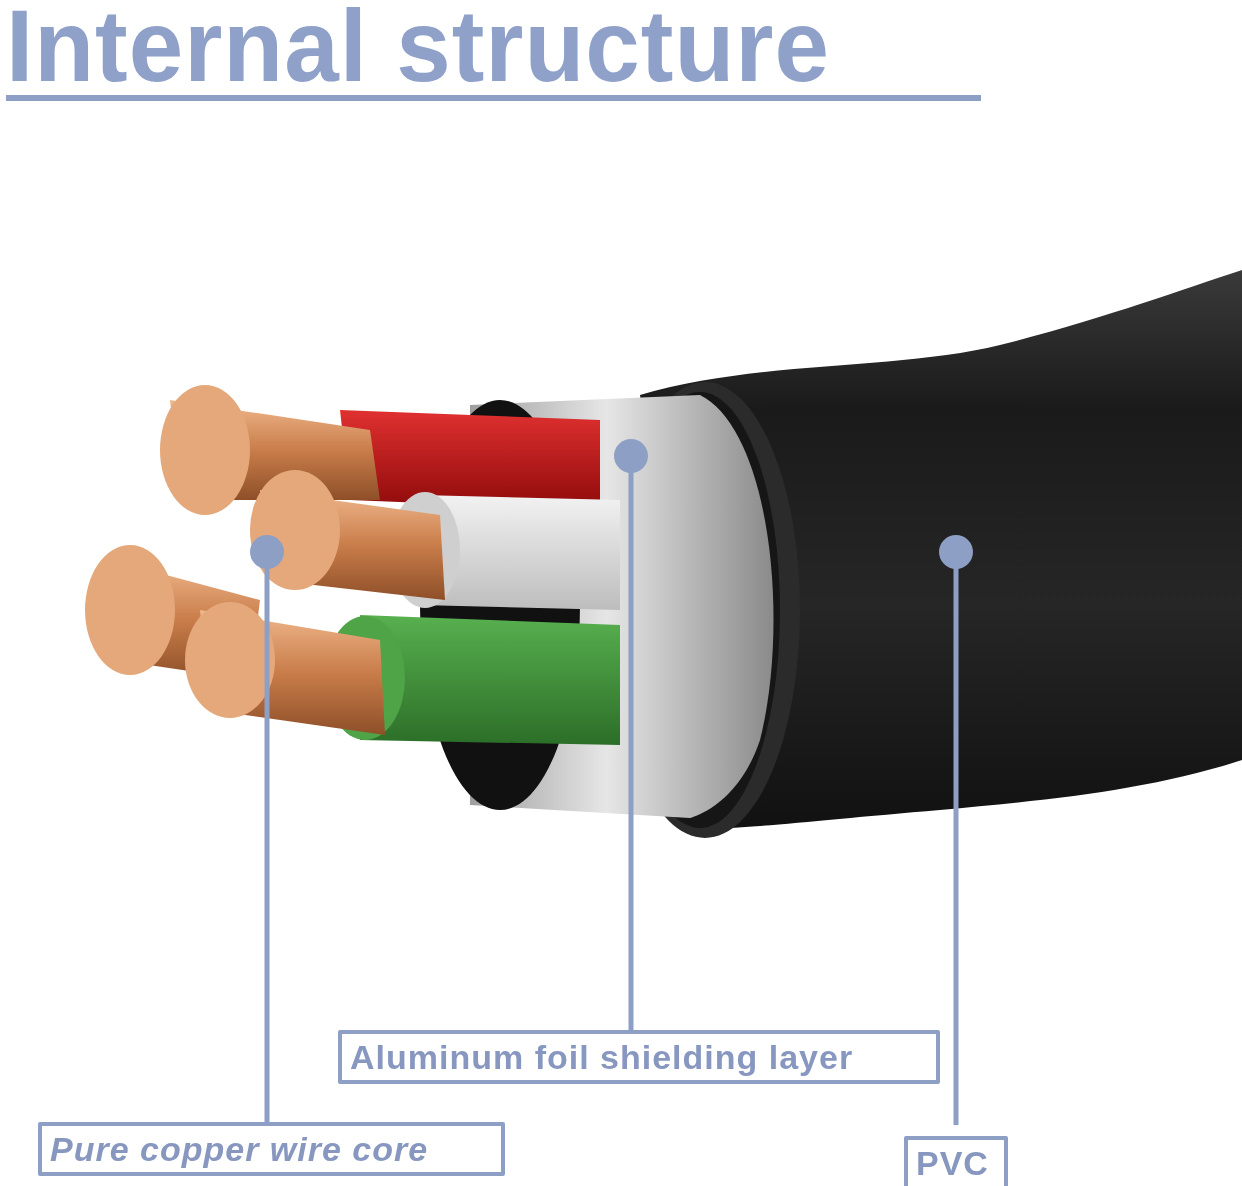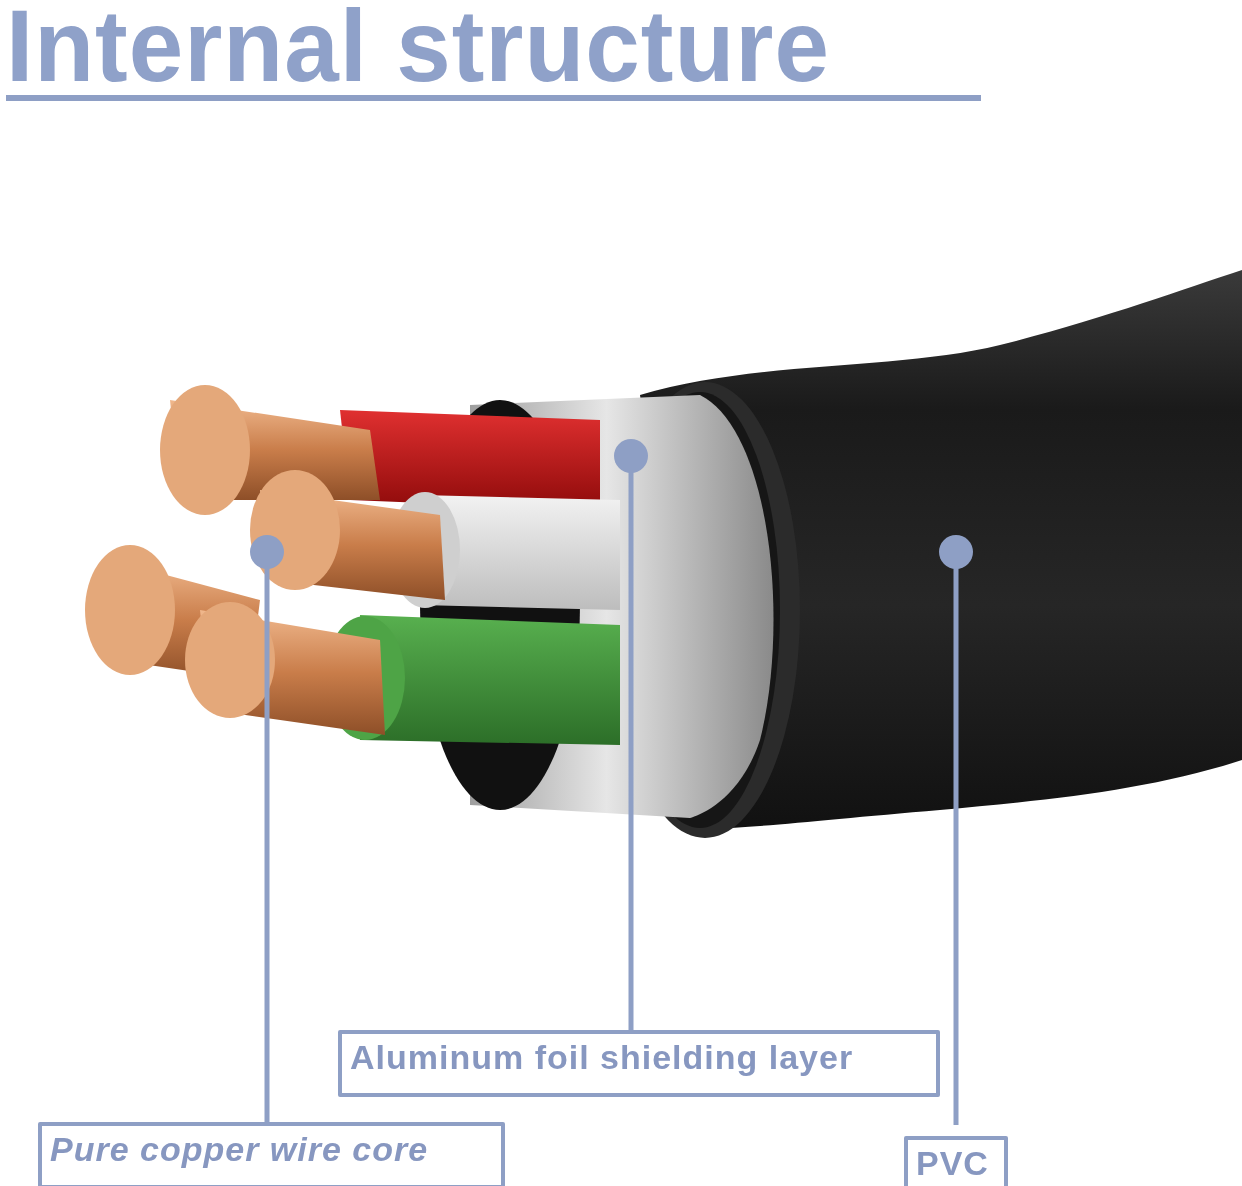--- a/index.html
+++ b/index.html
@@ -5,21 +5,21 @@
   html, body { margin:0; padding:0; background:#ffffff; }
   body { width:1242px; height:1186px; position:relative; overflow:hidden;
          font-family:"Liberation Sans", "DejaVu Sans", sans-serif; }
   .title { position:absolute; left:6px; top:-6px; font-size:98px; font-weight:bold;
            letter-spacing:1px; color:#8fa1c9; line-height:1; transform:scaleY(1.05);
            transform-origin:top left; white-space:nowrap; }
   .title-underline { position:absolute; left:6px; top:95px; width:975px; height:6px; background:#8e9fc5; }
   svg.illu { position:absolute; left:0; top:0; }
   .label-box { position:absolute; border:4px solid #8e9fc5; background:#ffffff;
                color:#8797c0; font-weight:bold; font-size:34px; line-height:1;
-               padding:6px 8px 19px 8px; white-space:nowrap; border-radius:2px;
+               padding:6px 8px 6px 8px; white-space:nowrap; border-radius:2px;
                letter-spacing:1px; }
   #lbl-foil { left:338px; top:1030px; width:578px; }
   #lbl-copper { left:38px; top:1122px; width:443px;font-style:italic; }
   #lbl-pvc { left:904px; top:1123px; width:80px;margin-top:13px; }
 </style>
 </head>
 <body>
 
 <div class="title">Internal structure</div>
 <div class="title-underline"></div>

